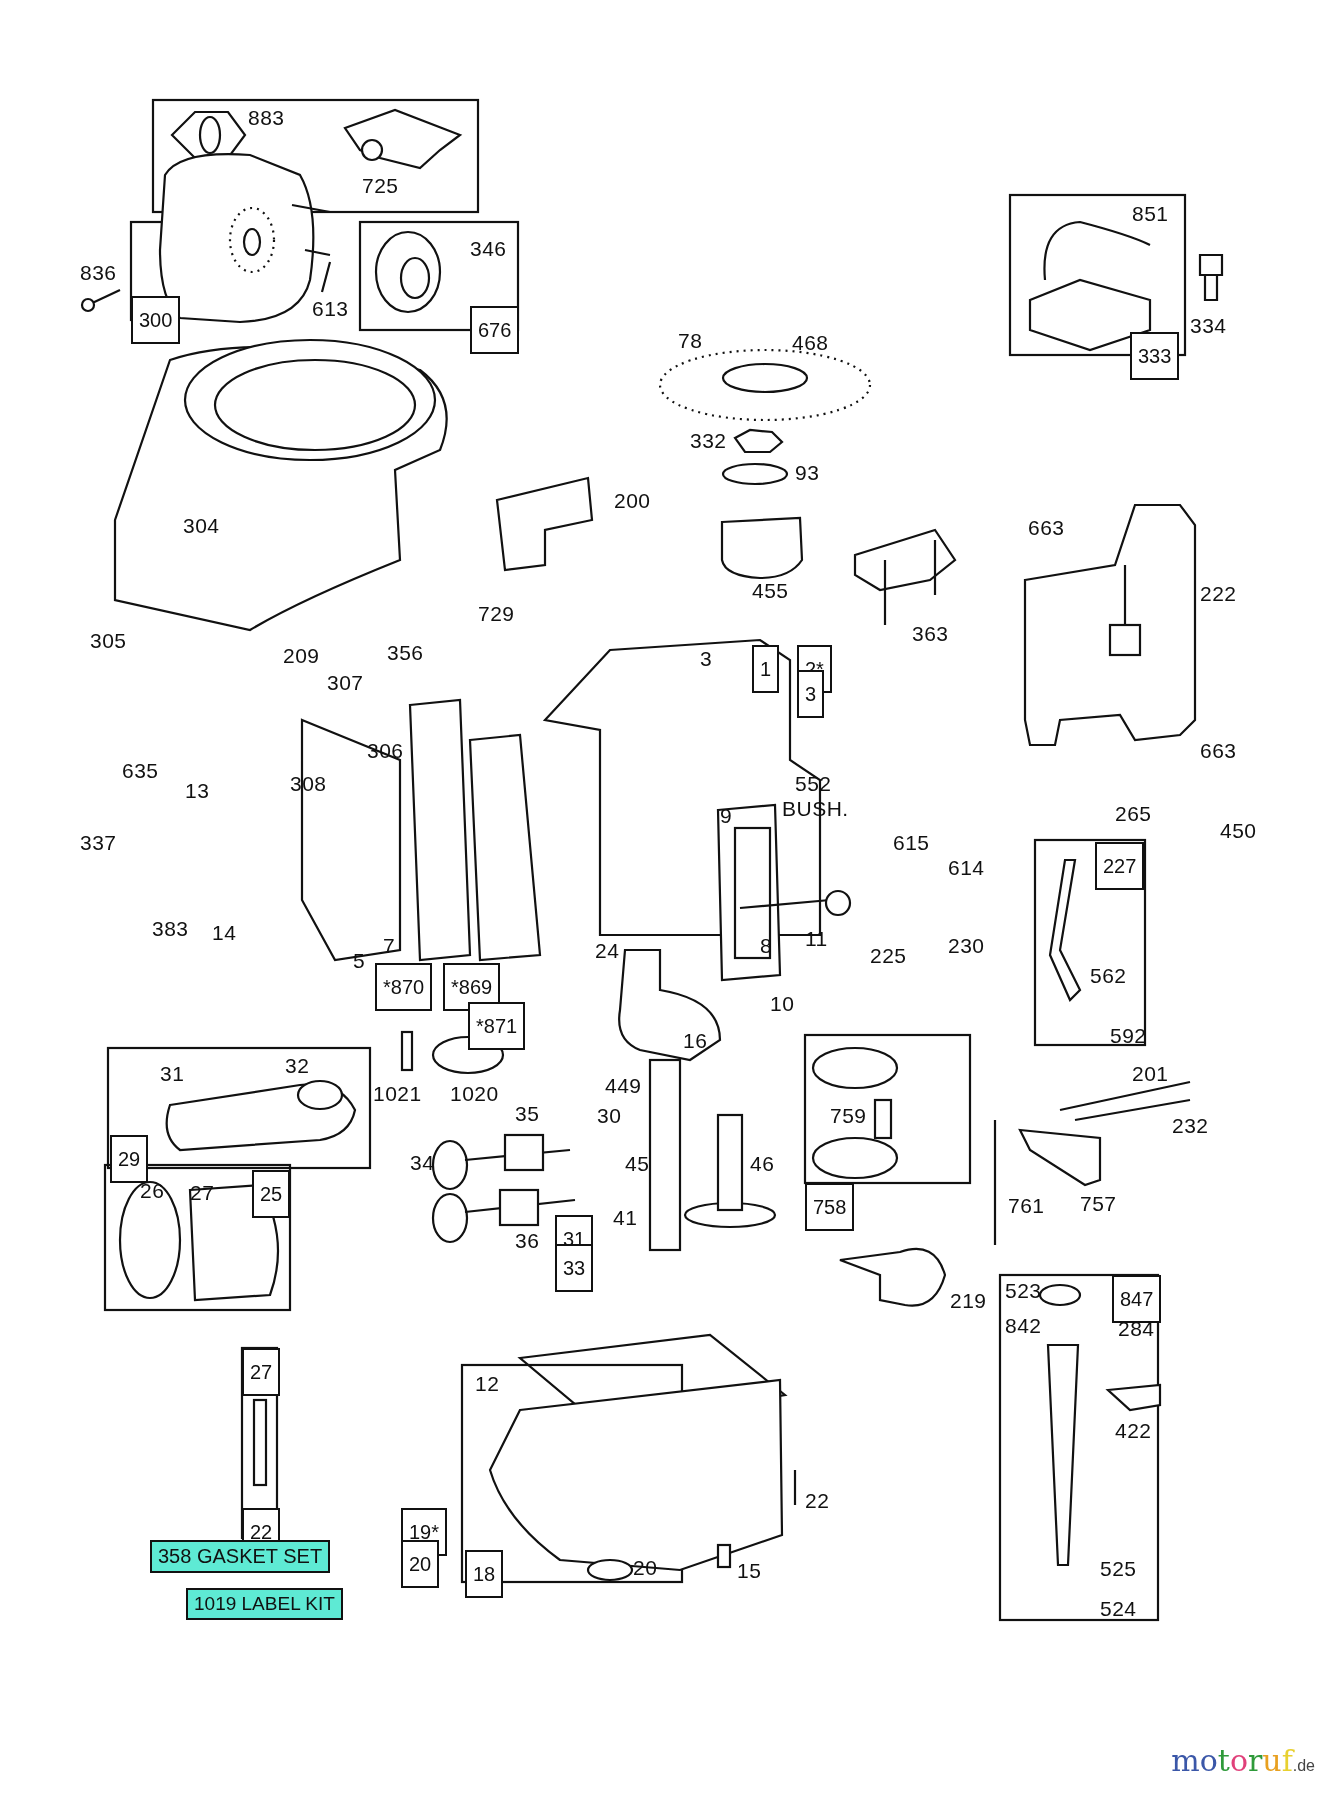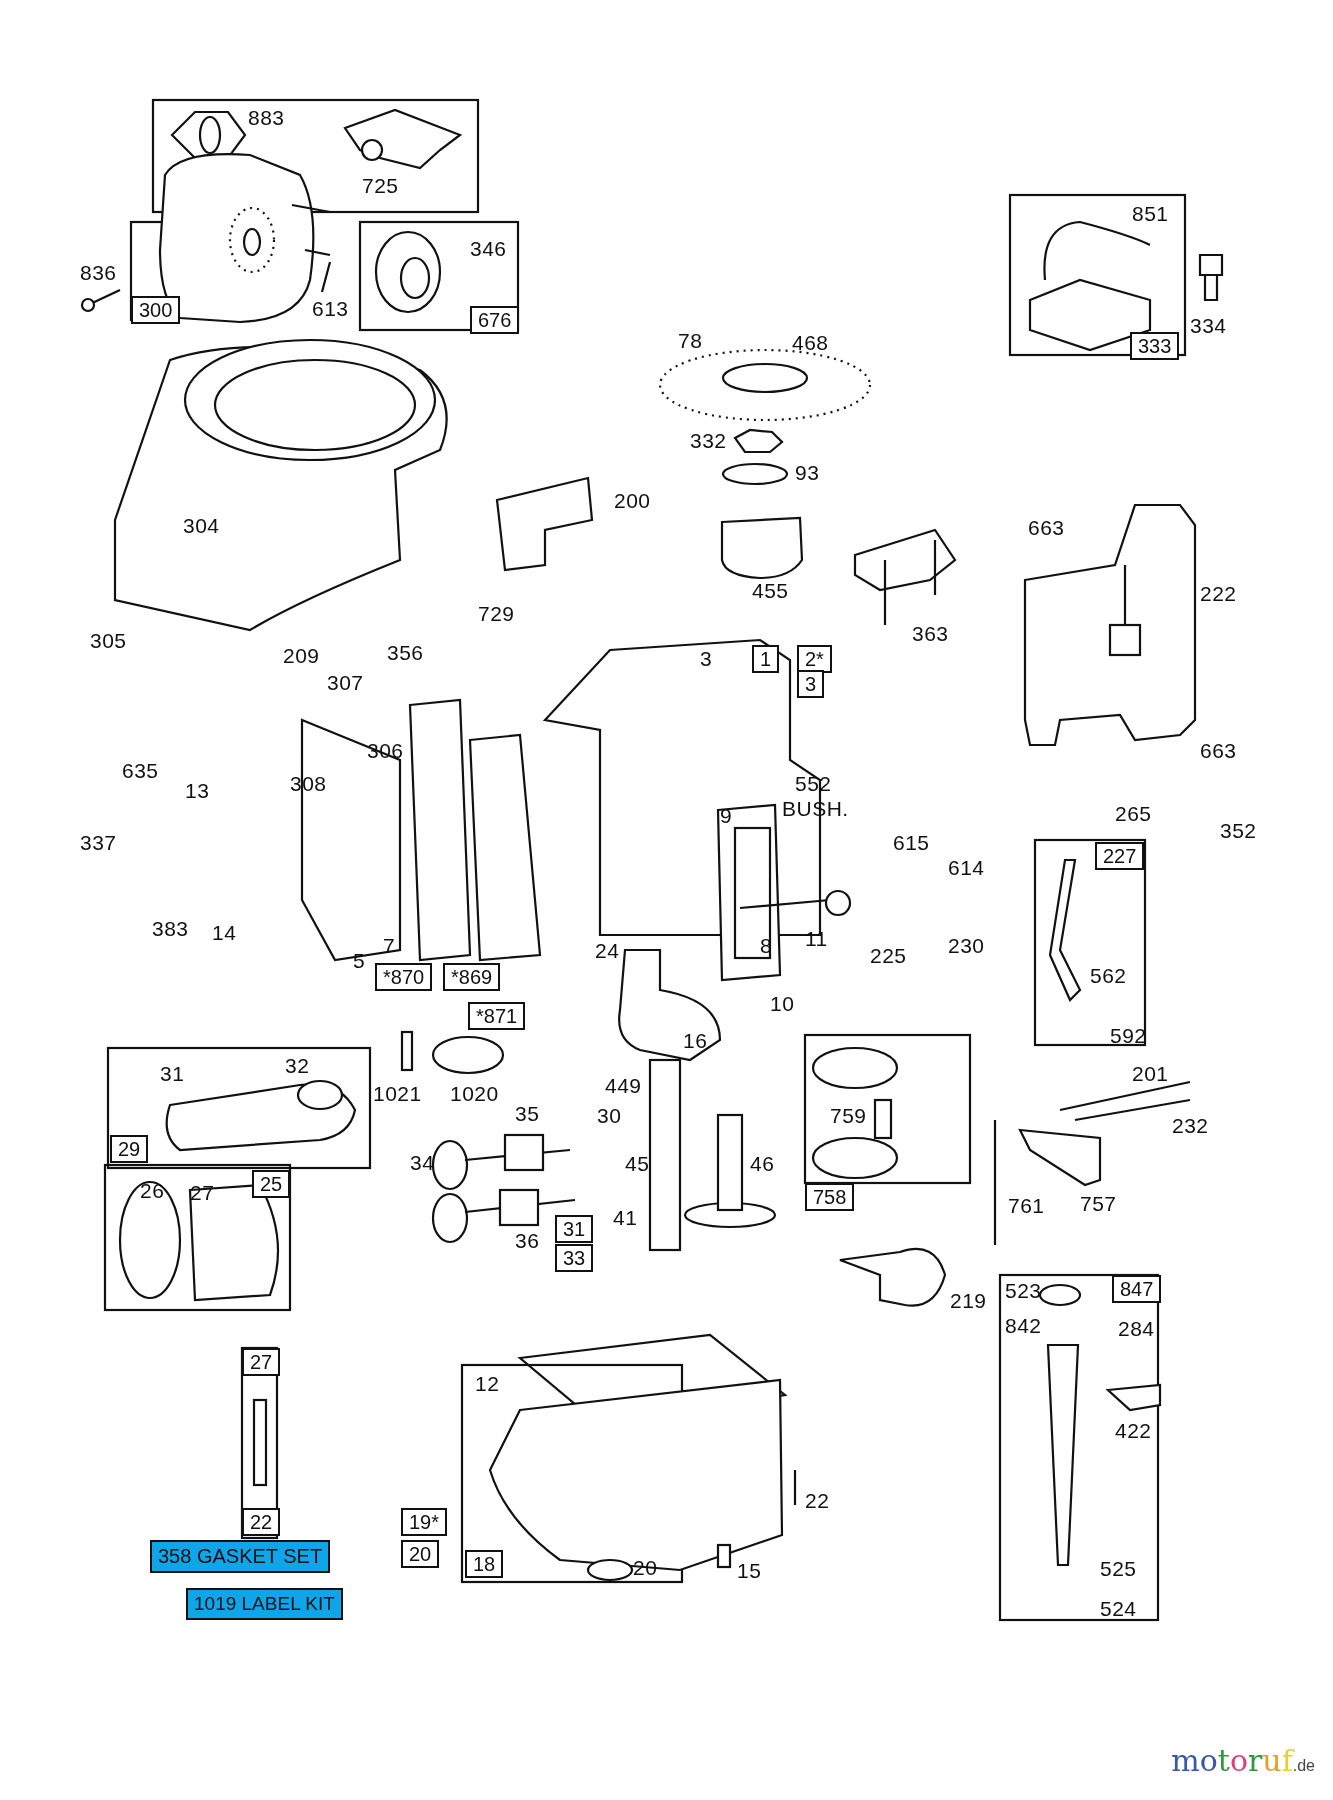--- a/index.html
+++ b/index.html
@@ -1,20 +1,20 @@
 <!DOCTYPE html>
 <html><head>
 <meta charset="utf-8">
 <style>
   html, body { margin: 0; padding: 0; background: #ffffff; }
   body { width: 1333px; height: 1800px; position: relative; overflow: hidden; font-family: "Liberation Sans", sans-serif; }
   #diagram { position: absolute; left: 0; top: 0; width: 1333px; height: 1800px; }
   .lbl { position: absolute; font-family: "Liberation Sans", sans-serif; font-size: 21px; color: #111; line-height: 1; white-space: nowrap; letter-spacing: 0.5px; }
-  .tag { position: absolute; border: 2px solid #111; background: #fff; font-size: 20px; padding: 1px 6px; line-height: 1.1; color: #111; white-space: nowrap; }
-  .kit { position: absolute; border: 2px solid #111; font-size: 20px; padding: 3px 6px; color: #111; white-space: nowrap; background:#0ea5e9; }
+  .tag { position: absolute; border: 2px solid #111; background: #fff; font-size: 20px; padding: 11px 6px; line-height: 1.1; color: #111; white-space: nowrap; }
+  .kit { position: absolute; border: 2px solid #111; font-size: 20px; padding: 3px 6px; color: #111; white-space: nowrap; background:#5eead4; }
   .logo { position: absolute; right: 18px; bottom: 22px; font-family: "DejaVu Serif", serif; font-size: 30px; letter-spacing: 0px; }
   .logo .de { font-size: 16px; color: #444; font-family: "Liberation Sans", sans-serif; }
   svg path, svg ellipse, svg rect, svg circle, svg line, svg polyline, svg polygon { stroke: #111; stroke-width: 2.2; fill: #fff; }
   svg .nofill { fill: none; }
   svg .dots { fill: #fff; stroke-dasharray: 2 5; }
 </style>
 </head>
 <body>
 
 <svg id="diagram" viewBox="0 0 1333 1800">
@@ -172,21 +172,21 @@
 <span class="lbl" style="left:782px;top:798px">BUSH.</span>
 <span class="lbl" style="left:720px;top:805px">9</span>
 <span class="lbl" style="left:760px;top:935px">8</span>
 <span class="lbl" style="left:805px;top:928px">11</span>
 <span class="lbl" style="left:770px;top:993px">10</span>
 <span class="lbl" style="left:893px;top:832px">615</span>
 <span class="lbl" style="left:948px;top:857px">614</span>
 <span class="lbl" style="left:870px;top:945px">225</span>
 <span class="lbl" style="left:948px;top:935px">230</span>
 <span class="lbl" style="left:1115px;top:803px">265</span>
-<span class="lbl" style="left:1220px;top:820px">352</span>
+<span class="lbl" style="left:1220px;top:820px">450</span>
 <span class="tag" style="left:1095px;top:842px">227</span>
 <span class="lbl" style="left:1090px;top:965px">562</span>
 <span class="lbl" style="left:1110px;top:1025px">592</span>
 
 <span class="lbl" style="left:683px;top:1030px">16</span>
 <span class="lbl" style="left:605px;top:1075px">449</span>
 <span class="lbl" style="left:625px;top:1153px">45</span>
 <span class="lbl" style="left:750px;top:1153px">46</span>
 <span class="lbl" style="left:597px;top:1105px">30</span>
 <span class="lbl" style="left:613px;top:1207px">41</span>

